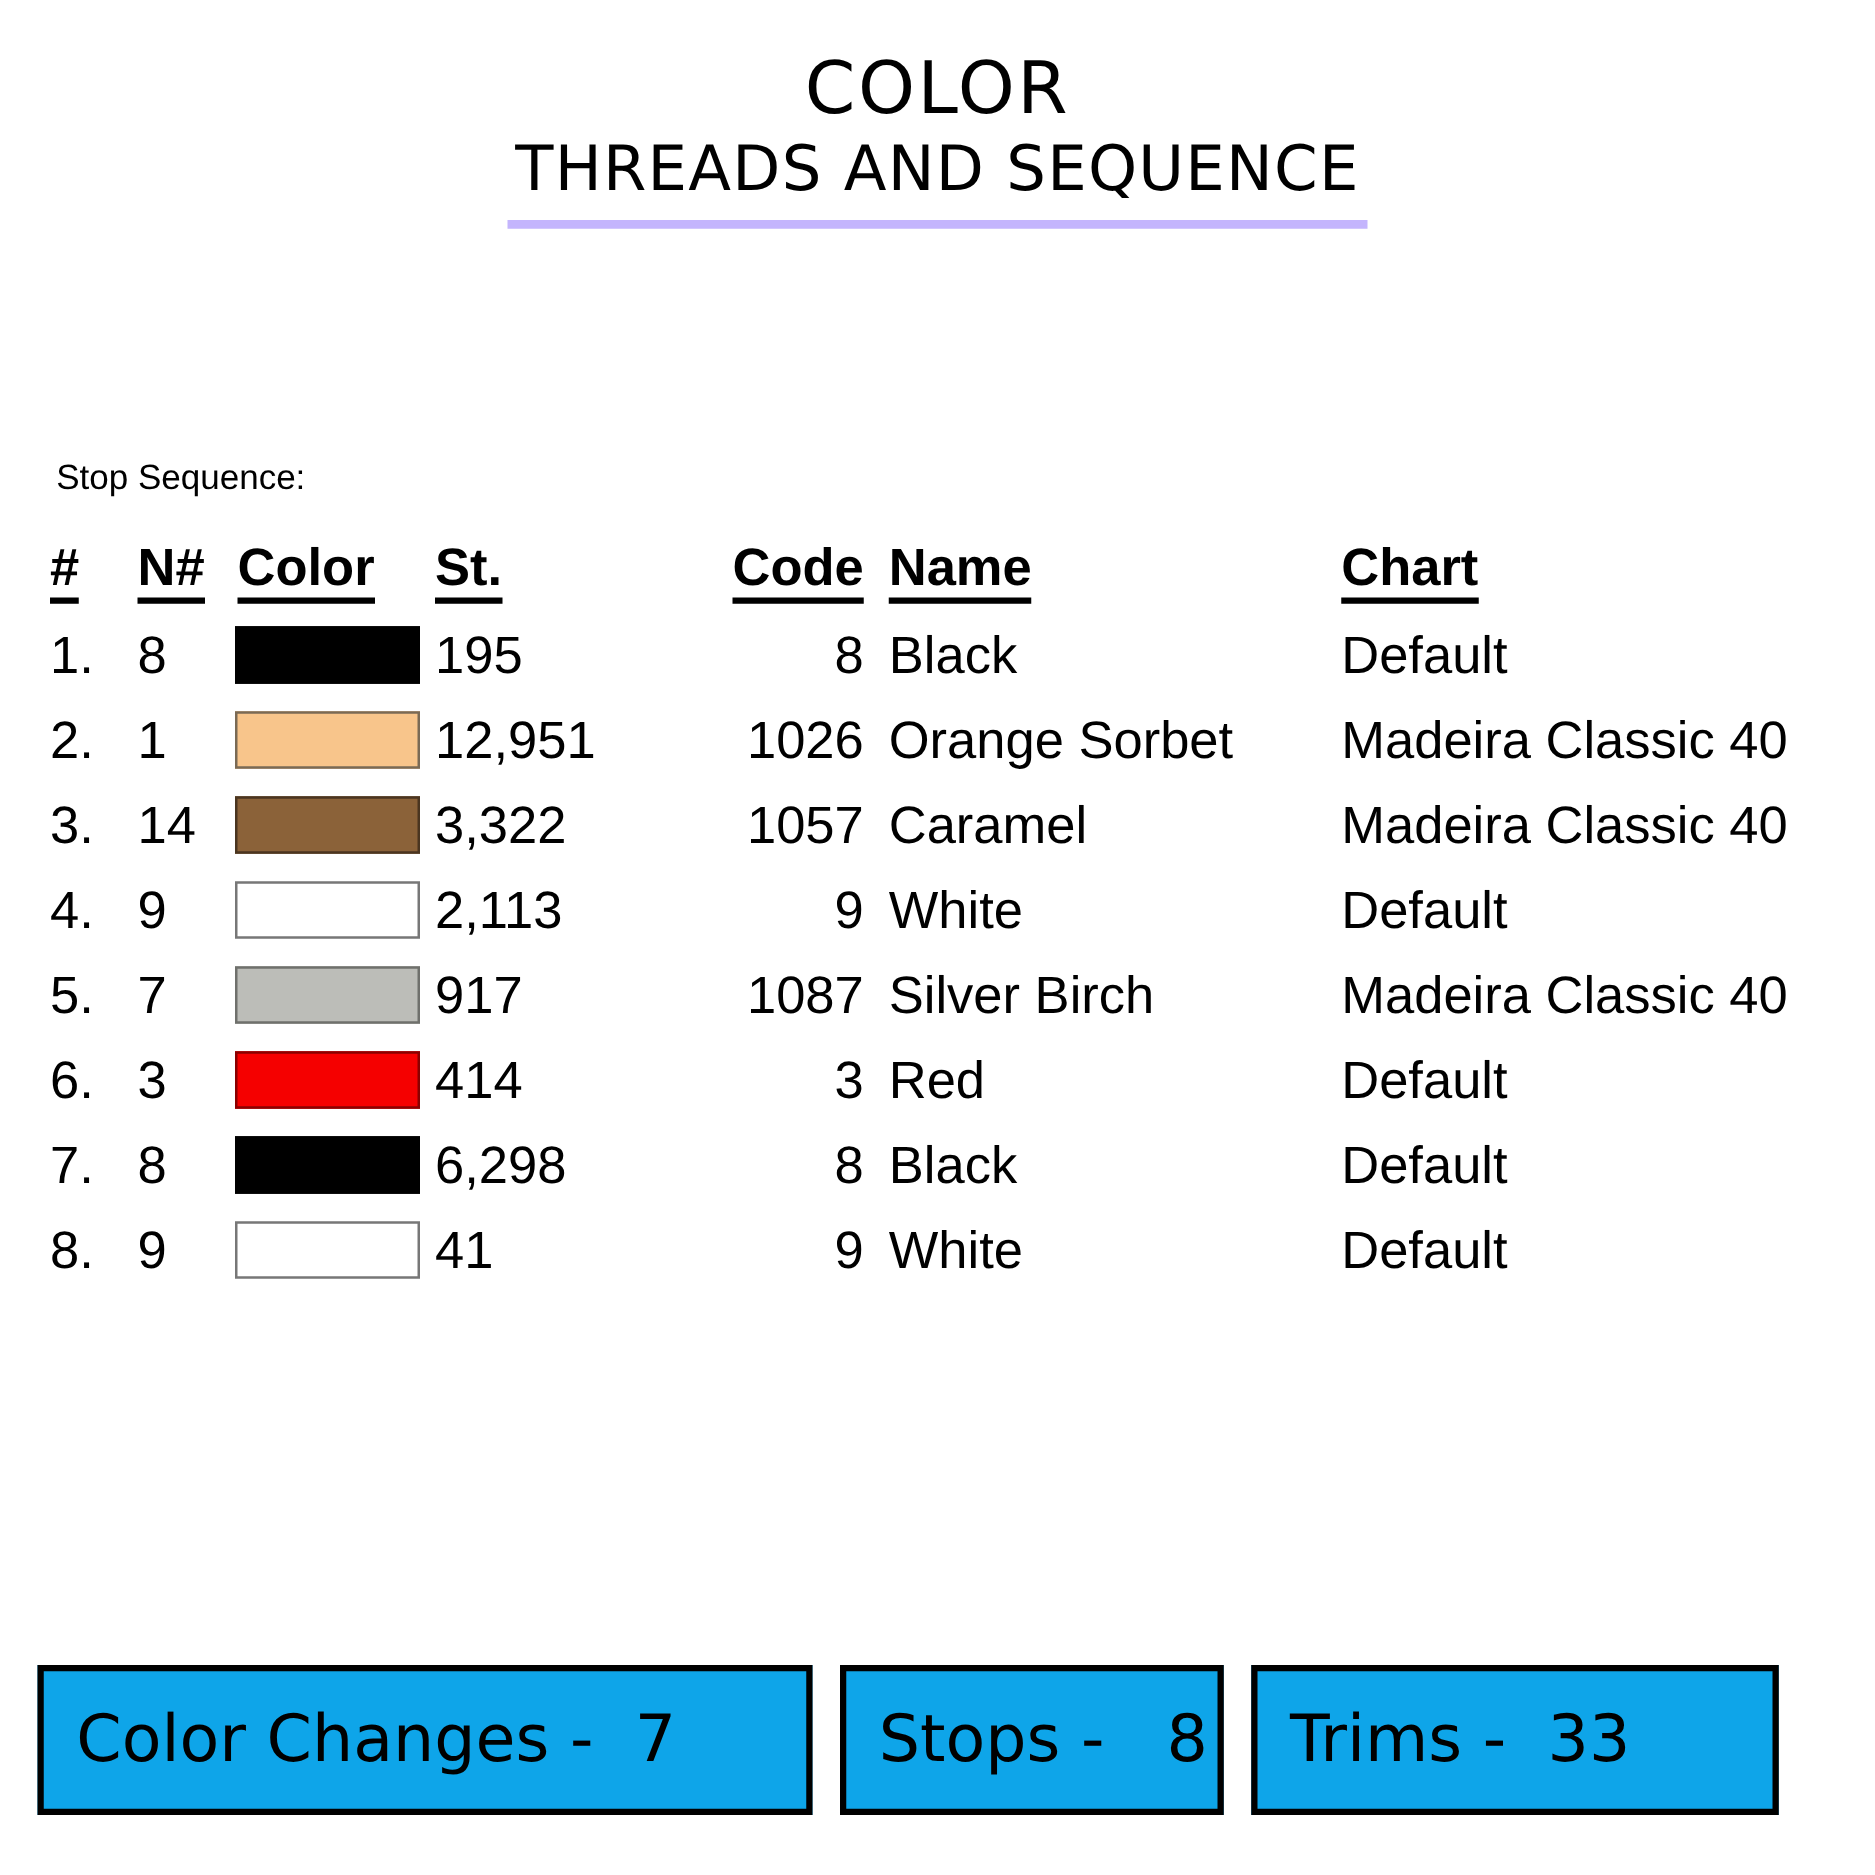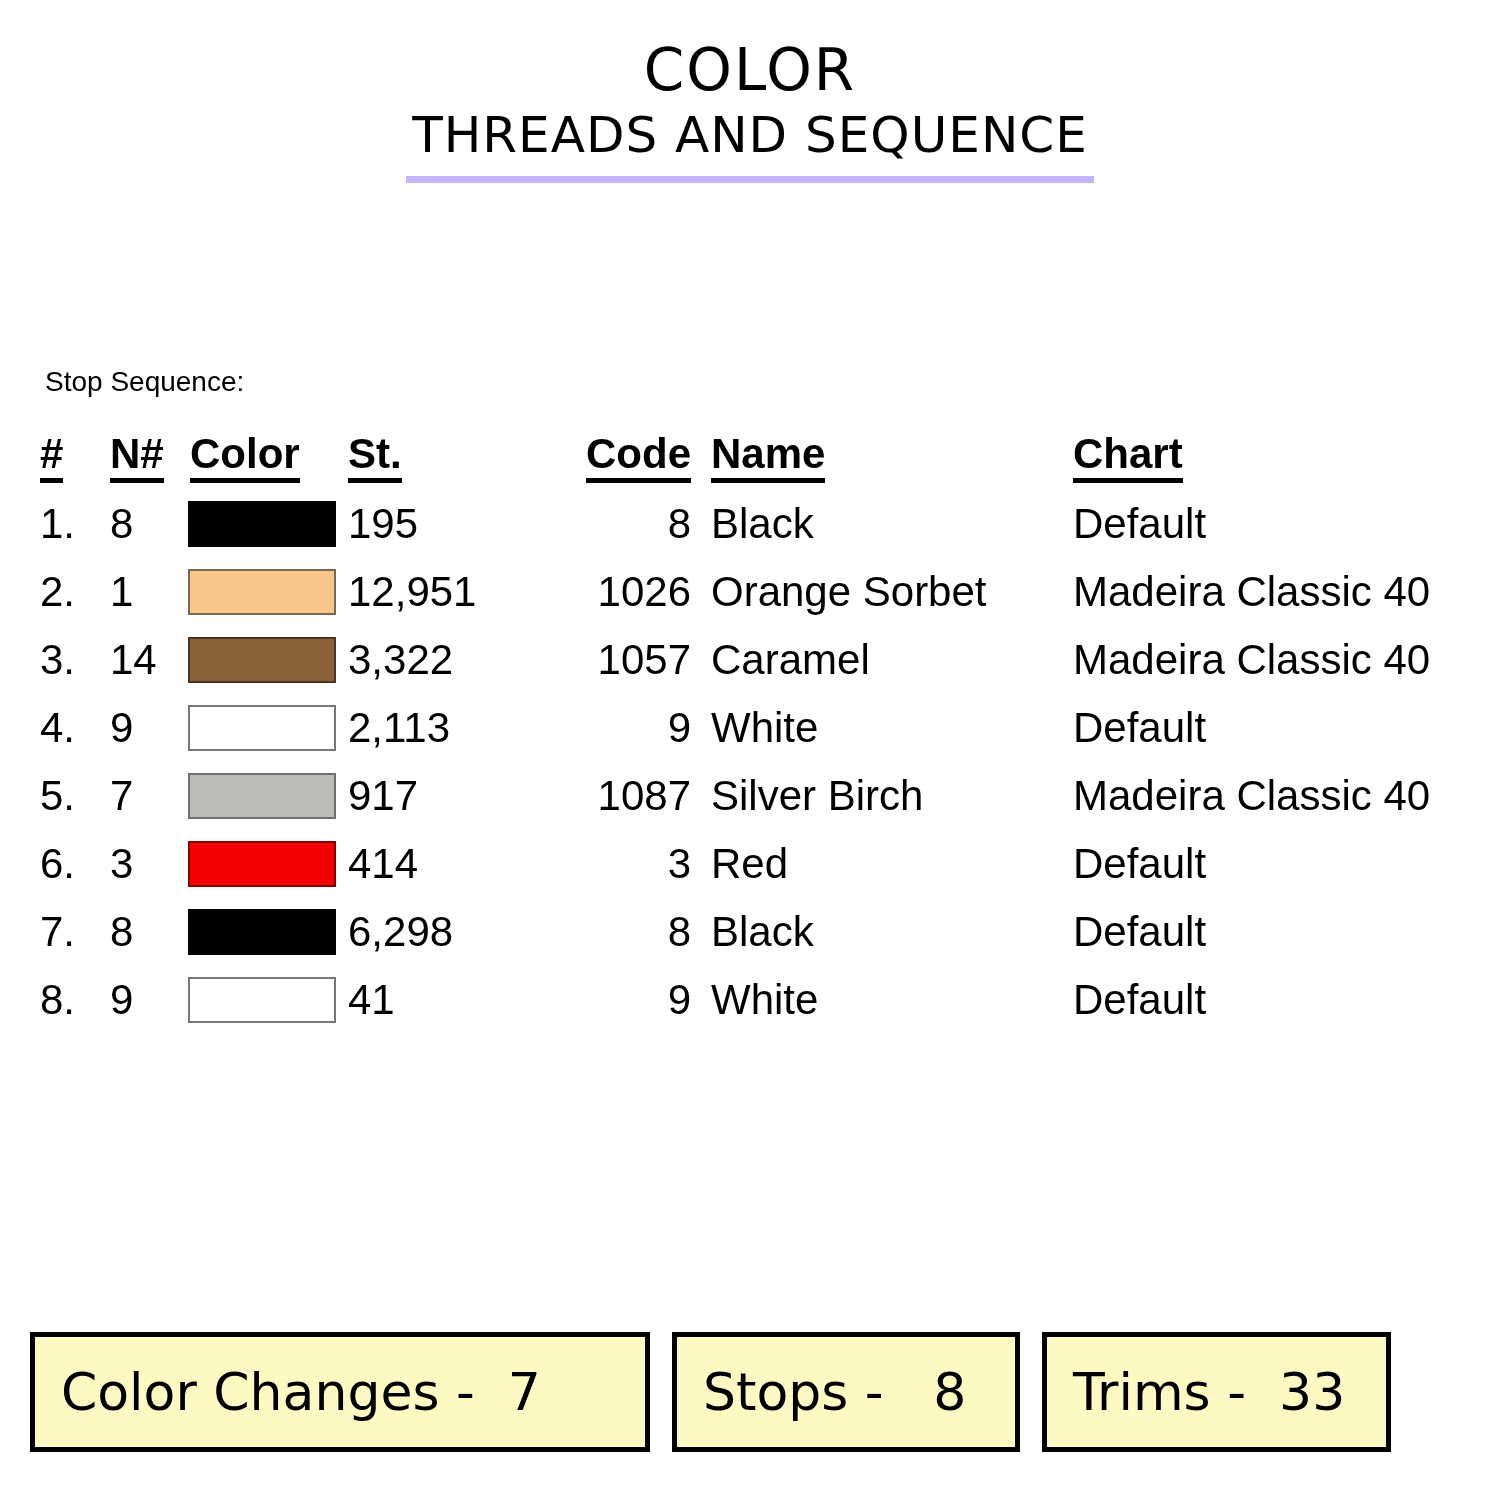--- a/index.html
+++ b/index.html
@@ -120,25 +120,25 @@
     display: flex;
     gap: 22px;
   }
   .summary-box {
     border: 5px solid #000;
     box-sizing: border-box;
     display: flex;
     align-items: center;
     justify-content: flex-start;
     padding-left: 26px;
-    background: #fef9c3;
+    background: #0ea5e9;
   }
   #summary-color-changes { width: 620px; }
-  #summary-stops        { width: 348px; }
-  #summary-trims        { width: 349px; }
+  #summary-stops        { width: 307px; }
+  #summary-trims        { width: 422px; }
   .summary-text {
     font-size: 52px;
     line-height: 56px;
     font-family: "DejaVu Sans", sans-serif;
     font-weight: 400;
     white-space: pre;
   }
 </style>
 </head>
 <body>

